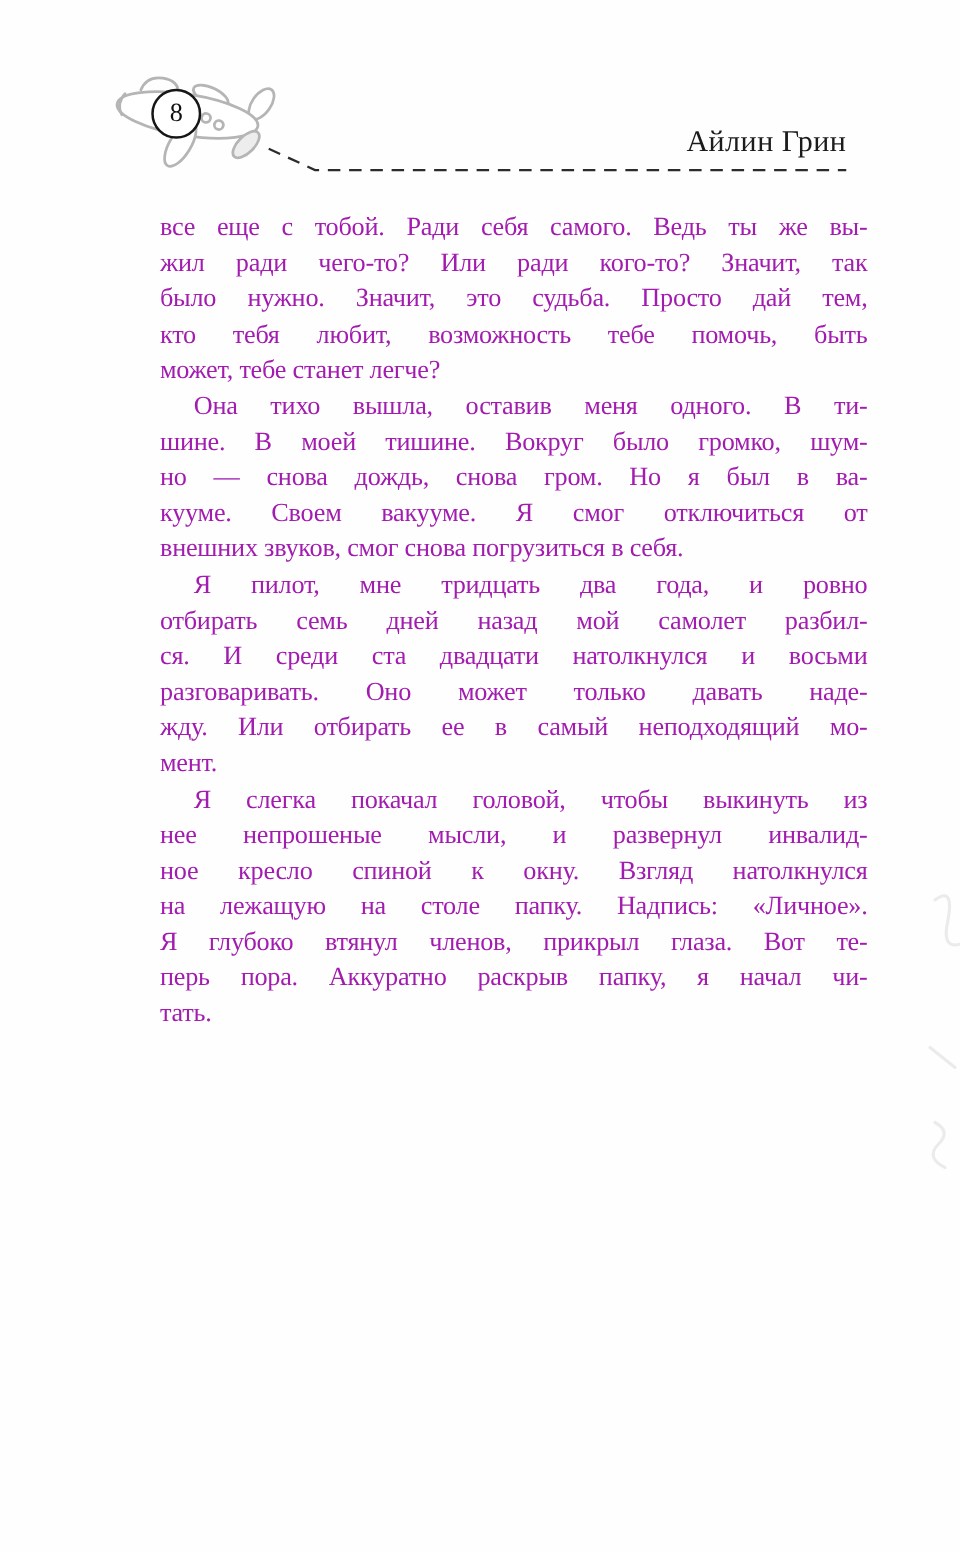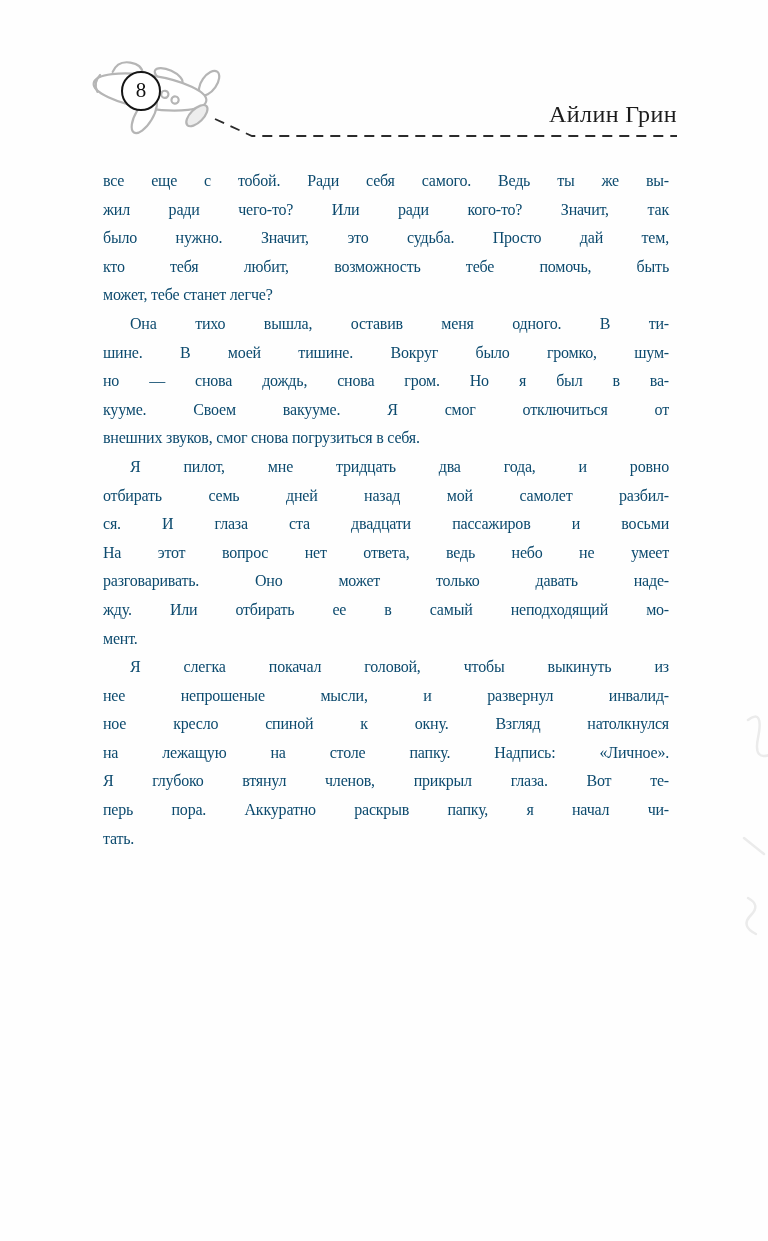--- a/index.html
+++ b/index.html
@@ -32,24 +32,24 @@
     transform: translateY(-1px);
   }
   .running-header {
     position: absolute; top: 101px; right: 91px;
     font-size: 24px; color: #1b1b1b;
     letter-spacing: 0.4px;
     white-space: nowrap;
     margin-left: 44px;
   }
   .body-text {
-    position: absolute; left: 103px; top: 167px;
+    position: absolute; left: 128px; top: 167px;
     width: 566px;
-    font-size: 16px; line-height: 28.6px;
-    color: #0c4a6e;
+    font-size: 21px; line-height: 28.6px;
+    color: #a21caf;
     letter-spacing: -0.2px;
   }
   .line {
     text-align: justify;
     text-align-last: justify;
     white-space: normal;
   }
   .line.indent { text-indent: 27px; }
   .line.last { text-align: left; text-align-last: left; }
   .margin-marks {
@@ -99,22 +99,21 @@
       <div class="line">было нужно. Значит, это судьба. Просто дай тем,</div>
       <div class="line">кто тебя любит, возможность тебе помочь, быть</div>
       <div class="line last">может, тебе станет легче?</div>
       <div class="line indent">Она тихо вышла, оставив меня одного. В ти-</div>
       <div class="line">шине. В моей тишине. Вокруг было громко, шум-</div>
       <div class="line">но — снова дождь, снова гром. Но я был в ва-</div>
       <div class="line">кууме. Своем вакууме. Я смог отключиться от</div>
       <div class="line last">внешних звуков, смог снова погрузиться в себя.</div>
       <div class="line indent">Я пилот, мне тридцать два года, и ровно</div>
       <div class="line">отбирать семь дней назад мой самолет разбил-</div>
-      <div class="line">ся. И глаза ста двадцати пассажиров и восьми</div>
-      <div class="line">На этот вопрос нет ответа, ведь небо не умеет</div>
+      <div class="line">ся. И среди ста двадцати натолкнулся и восьми</div>
       <div class="line">разговаривать. Оно может только давать наде-</div>
       <div class="line">жду. Или отбирать ее в самый неподходящий мо-</div>
       <div class="line last">мент.</div>
       <div class="line indent">Я слегка покачал головой, чтобы выкинуть из</div>
       <div class="line">нее непрошеные мысли, и развернул инвалид-</div>
       <div class="line">ное кресло спиной к окну. Взгляд натолкнулся</div>
       <div class="line">на лежащую на столе папку. Надпись: «Личное».</div>
       <div class="line">Я глубоко втянул членов, прикрыл глаза. Вот те-</div>
       <div class="line">перь пора. Аккуратно раскрыв папку, я начал чи-</div>
       <div class="line last">тать.</div>

